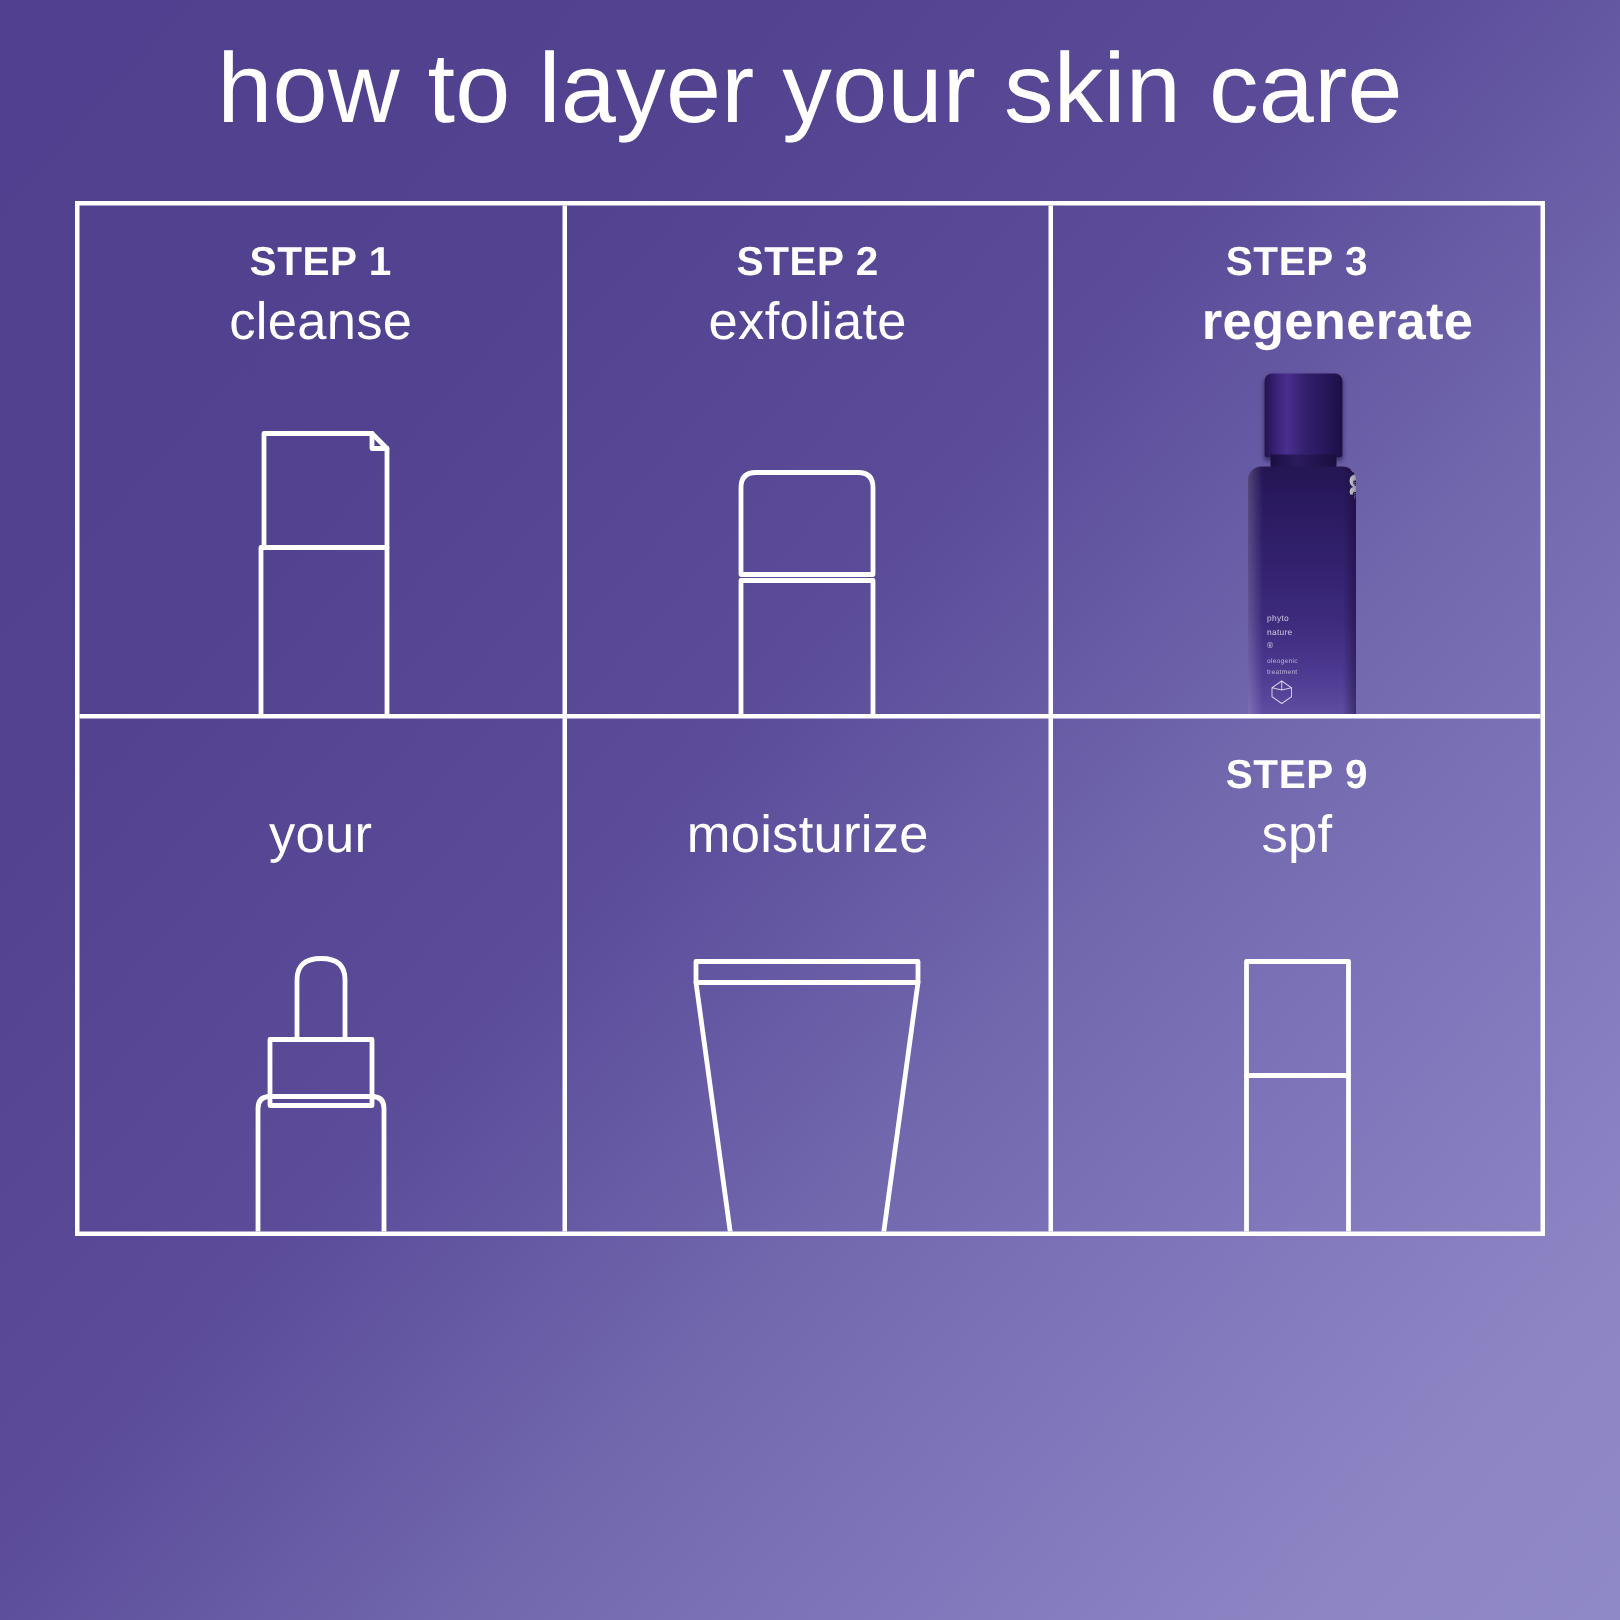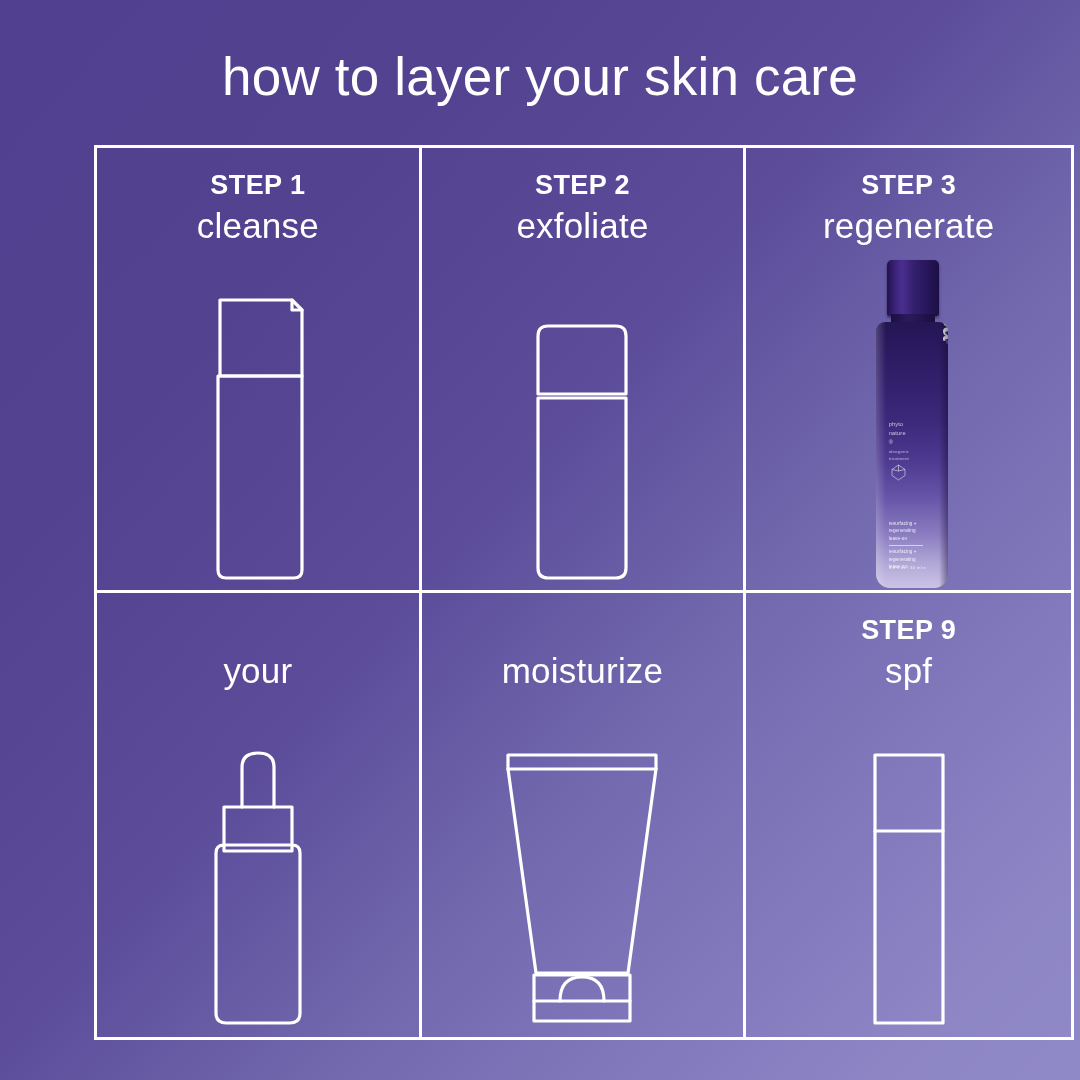--- a/index.html
+++ b/index.html
@@ -30,45 +30,44 @@
         #5b4b99 45%,
         #7067ad 62%,
         #8279bd 78%,
         #8d85c4 90%,
         #9089c7 100%);
   }
 
   
   .title {
     position: absolute;
-    top: 48px;
+    top: 22px;
     left: 0;
     width: 1080px;
     text-align: center;
     color: #ffffff;
-    font-size: 53px;
+    font-size: 66px;
     font-weight: 300;
     letter-spacing: 0.2px;
     line-height: 1.1;
     font-family: "Liberation Sans", sans-serif;
   }
 
   
   .grid {
     position: absolute;
     left: 50px;
-    top: 145px;
+    top: 134px;
     width: 980px;
-    height: 895px;
+    height: 690px;
     border: 3px solid #ffffff;
     box-sizing: border-box;
     display: grid;
     grid-template-columns: 1fr 1fr 1fr;
     grid-template-rows: 1fr 1fr;
-    margin-left: 44px;
   }
   .cell {
     position: relative;
     box-sizing: border-box;
     border-right: 3px solid #ffffff;
     border-bottom: 3px solid #ffffff;
     overflow: hidden;
   }
   .cell.col3 { border-right: none; }
   .cell.row2 { border-bottom: none; }
@@ -88,21 +87,21 @@
     position: absolute;
     top: 58px;
     left: 0;
     width: 100%;
     text-align: center;
     color: #ffffff;
     font-size: 35px;
     font-weight: 400;
     letter-spacing: 0.2px;
   }
-  .step-name.bold { font-weight: 400; }
+  .step-name.bold { font-weight: 700; padding-left: 27px; }
 
   .art {
     position: absolute;
     left: 0;
     top: 110px;
     width: 100%;
     height: 330px;
     display: flex;
     align-items: flex-end;
     justify-content: center;

